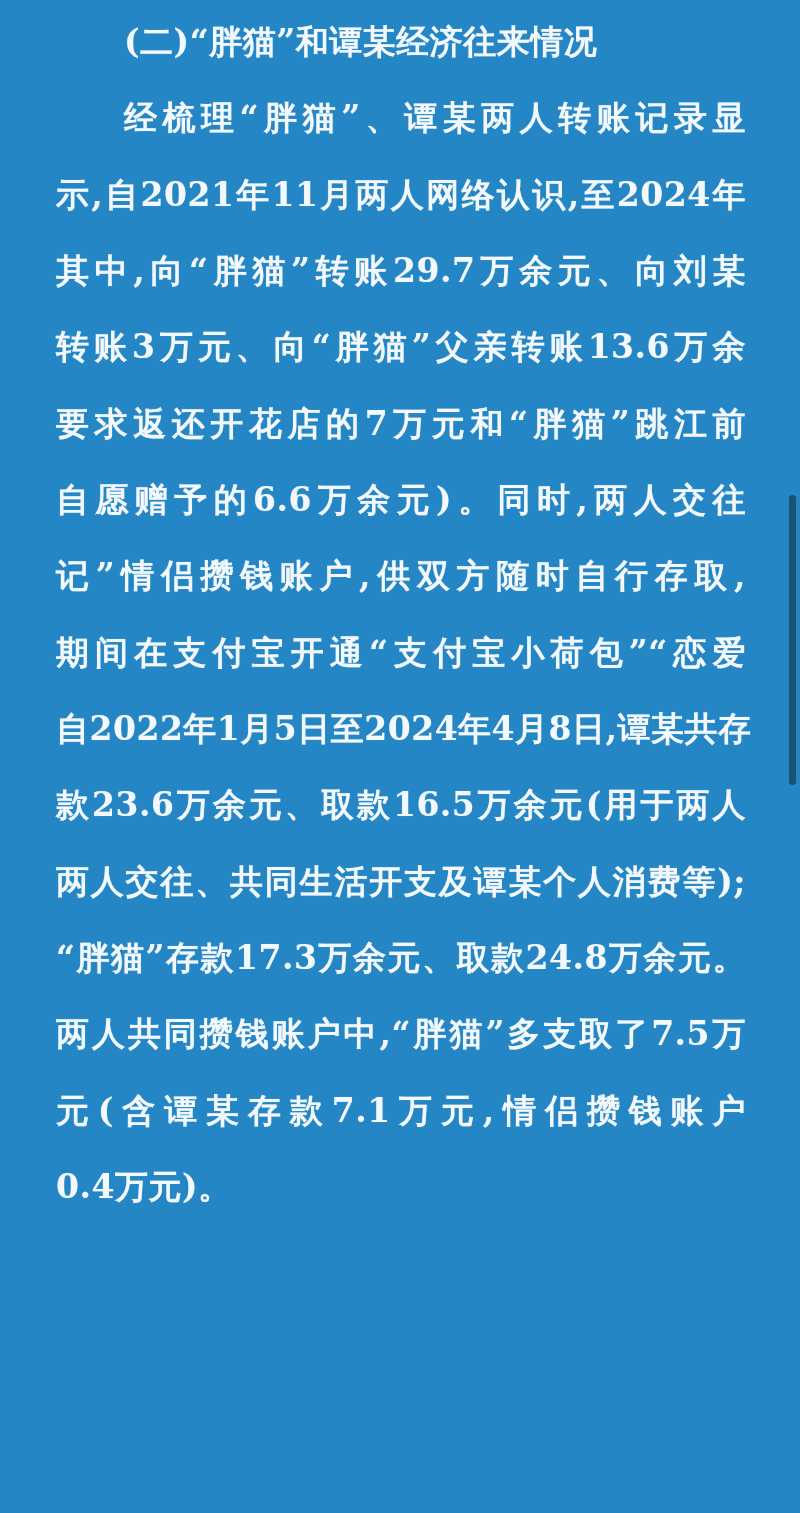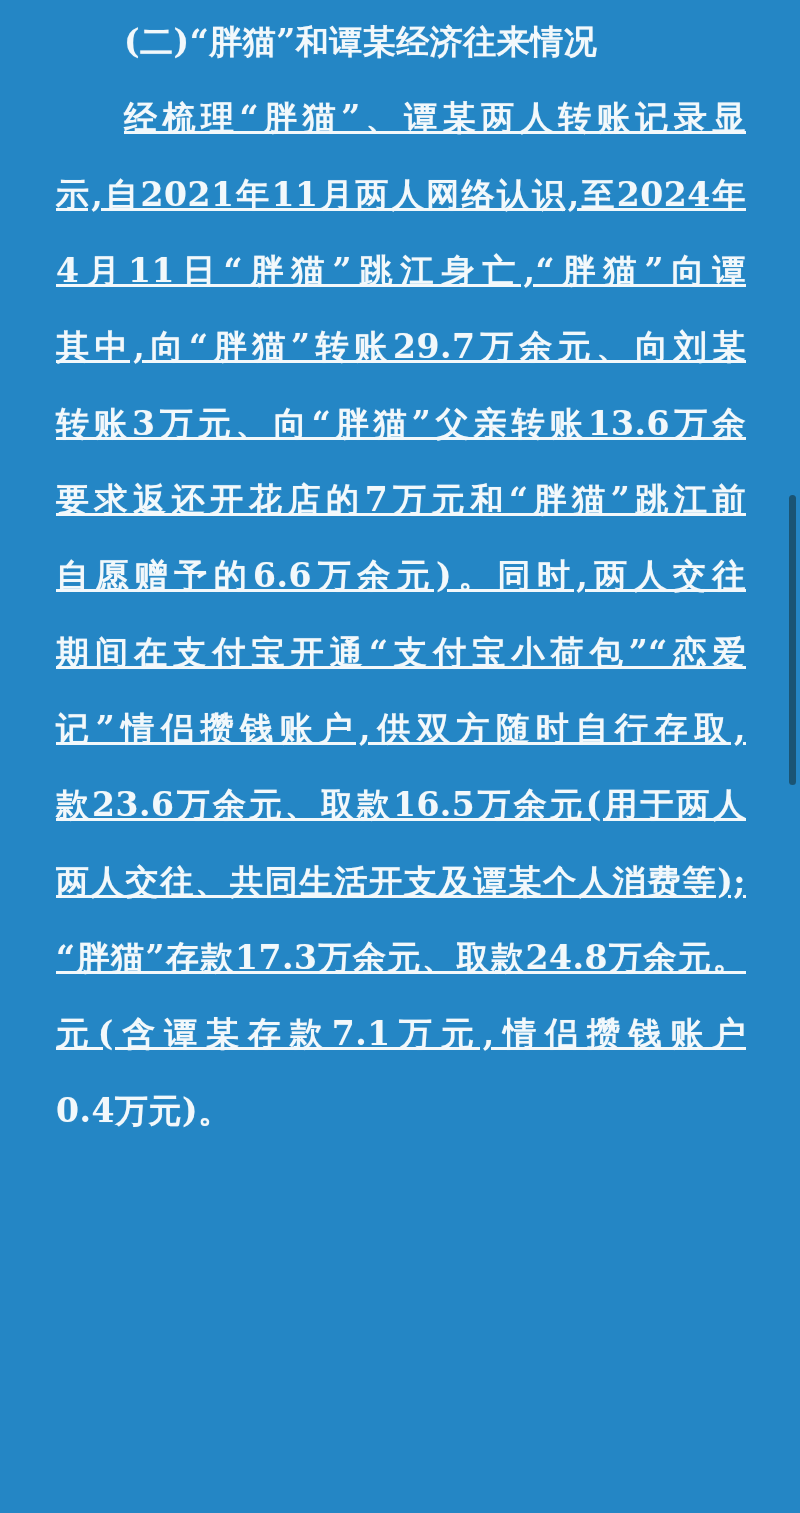--- a/index.html
+++ b/index.html
@@ -31,21 +31,20 @@
     font-size: 33px;
     font-weight: 700;
     color: #f2f8fb;
     white-space: nowrap;
     letter-spacing: 0.5px;
     text-shadow: 0 0 1px rgba(255,255,255,0.35);
   }
   .just {
     text-align: justify;
     text-align-last: justify;
-    text-decoration: underline;
   }
   .flush {
     text-align: left;
     text-align-last: left;
   }
   .indent {
     text-indent: 68px;
   }
   .scrollbar-thumb {
     position: absolute;
@@ -58,27 +57,28 @@
   }
 </style>
 </head>
 <body>
 
 <div class="page">
   <div class="text-column">
     <div class="line flush indent">(二)“胖猫”和谭某经济往来情况</div>
     <div class="line just indent">经梳理“胖猫”、谭某两人转账记录显</div>
     <div class="line just">示,自2021年11月两人网络认识,至2024年</div>
-    <div class="line just">4月11日“胖猫”跳江身亡,“胖猫”向谭</div>
     <div class="line just">其中,向“胖猫”转账29.7万余元、向刘某</div>
     <div class="line just">转账3万元、向“胖猫”父亲转账13.6万余</div>
     <div class="line just">要求返还开花店的7万元和“胖猫”跳江前</div>
     <div class="line just">自愿赠予的6.6万余元)。同时,两人交往</div>
+    <div class="line just">记”情侣攒钱账户,供双方随时自行存取,</div>
     <div class="line just">期间在支付宝开通“支付宝小荷包”“恋爱</div>
-    <div class="line just">记”情侣攒钱账户,供双方随时自行存取,</div>
+    <div class="line just">自2022年1月5日至2024年4月8日,谭某共存</div>
     <div class="line just">款23.6万余元、取款16.5万余元(用于两人</div>
     <div class="line just">两人交往、共同生活开支及谭某个人消费等);</div>
     <div class="line just">“胖猫”存款17.3万余元、取款24.8万余元。</div>
+    <div class="line just">两人共同攒钱账户中,“胖猫”多支取了7.5万</div>
     <div class="line just">元(含谭某存款7.1万元,情侣攒钱账户</div>
     <div class="line flush">0.4万元)。</div>
   </div>
   <div class="scrollbar-thumb"></div>
 </div>
 
 </body></html>

